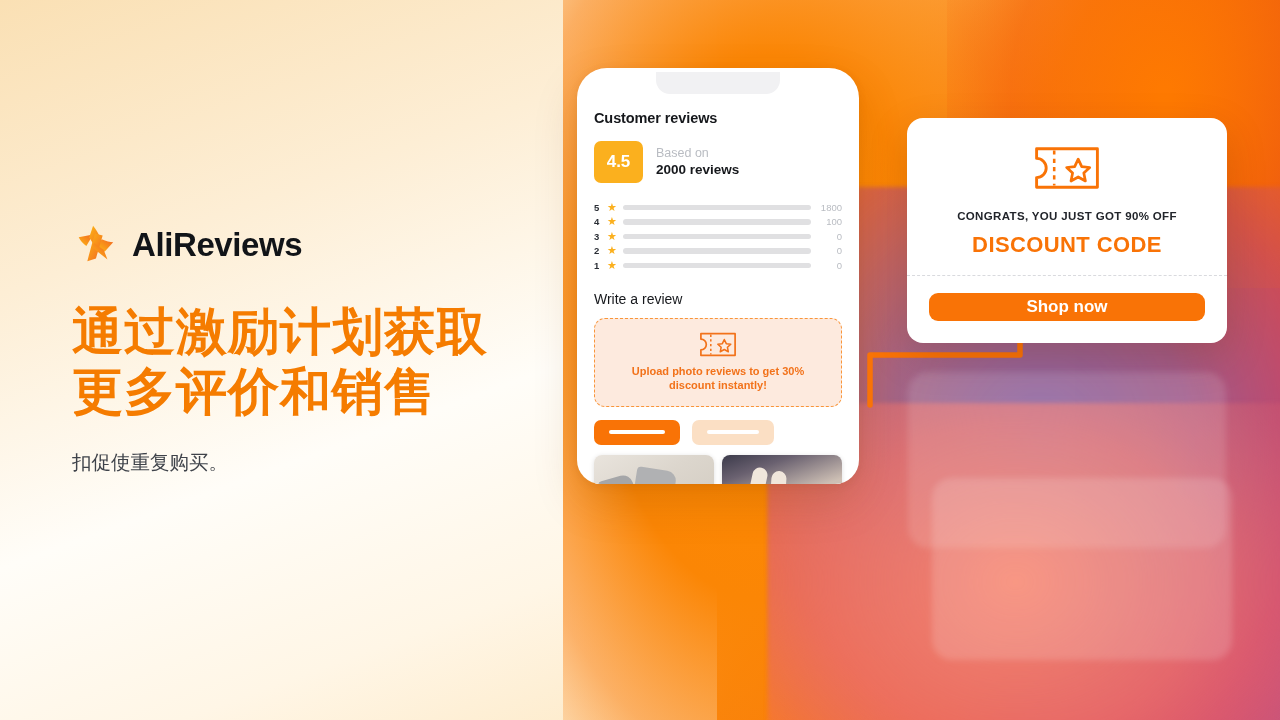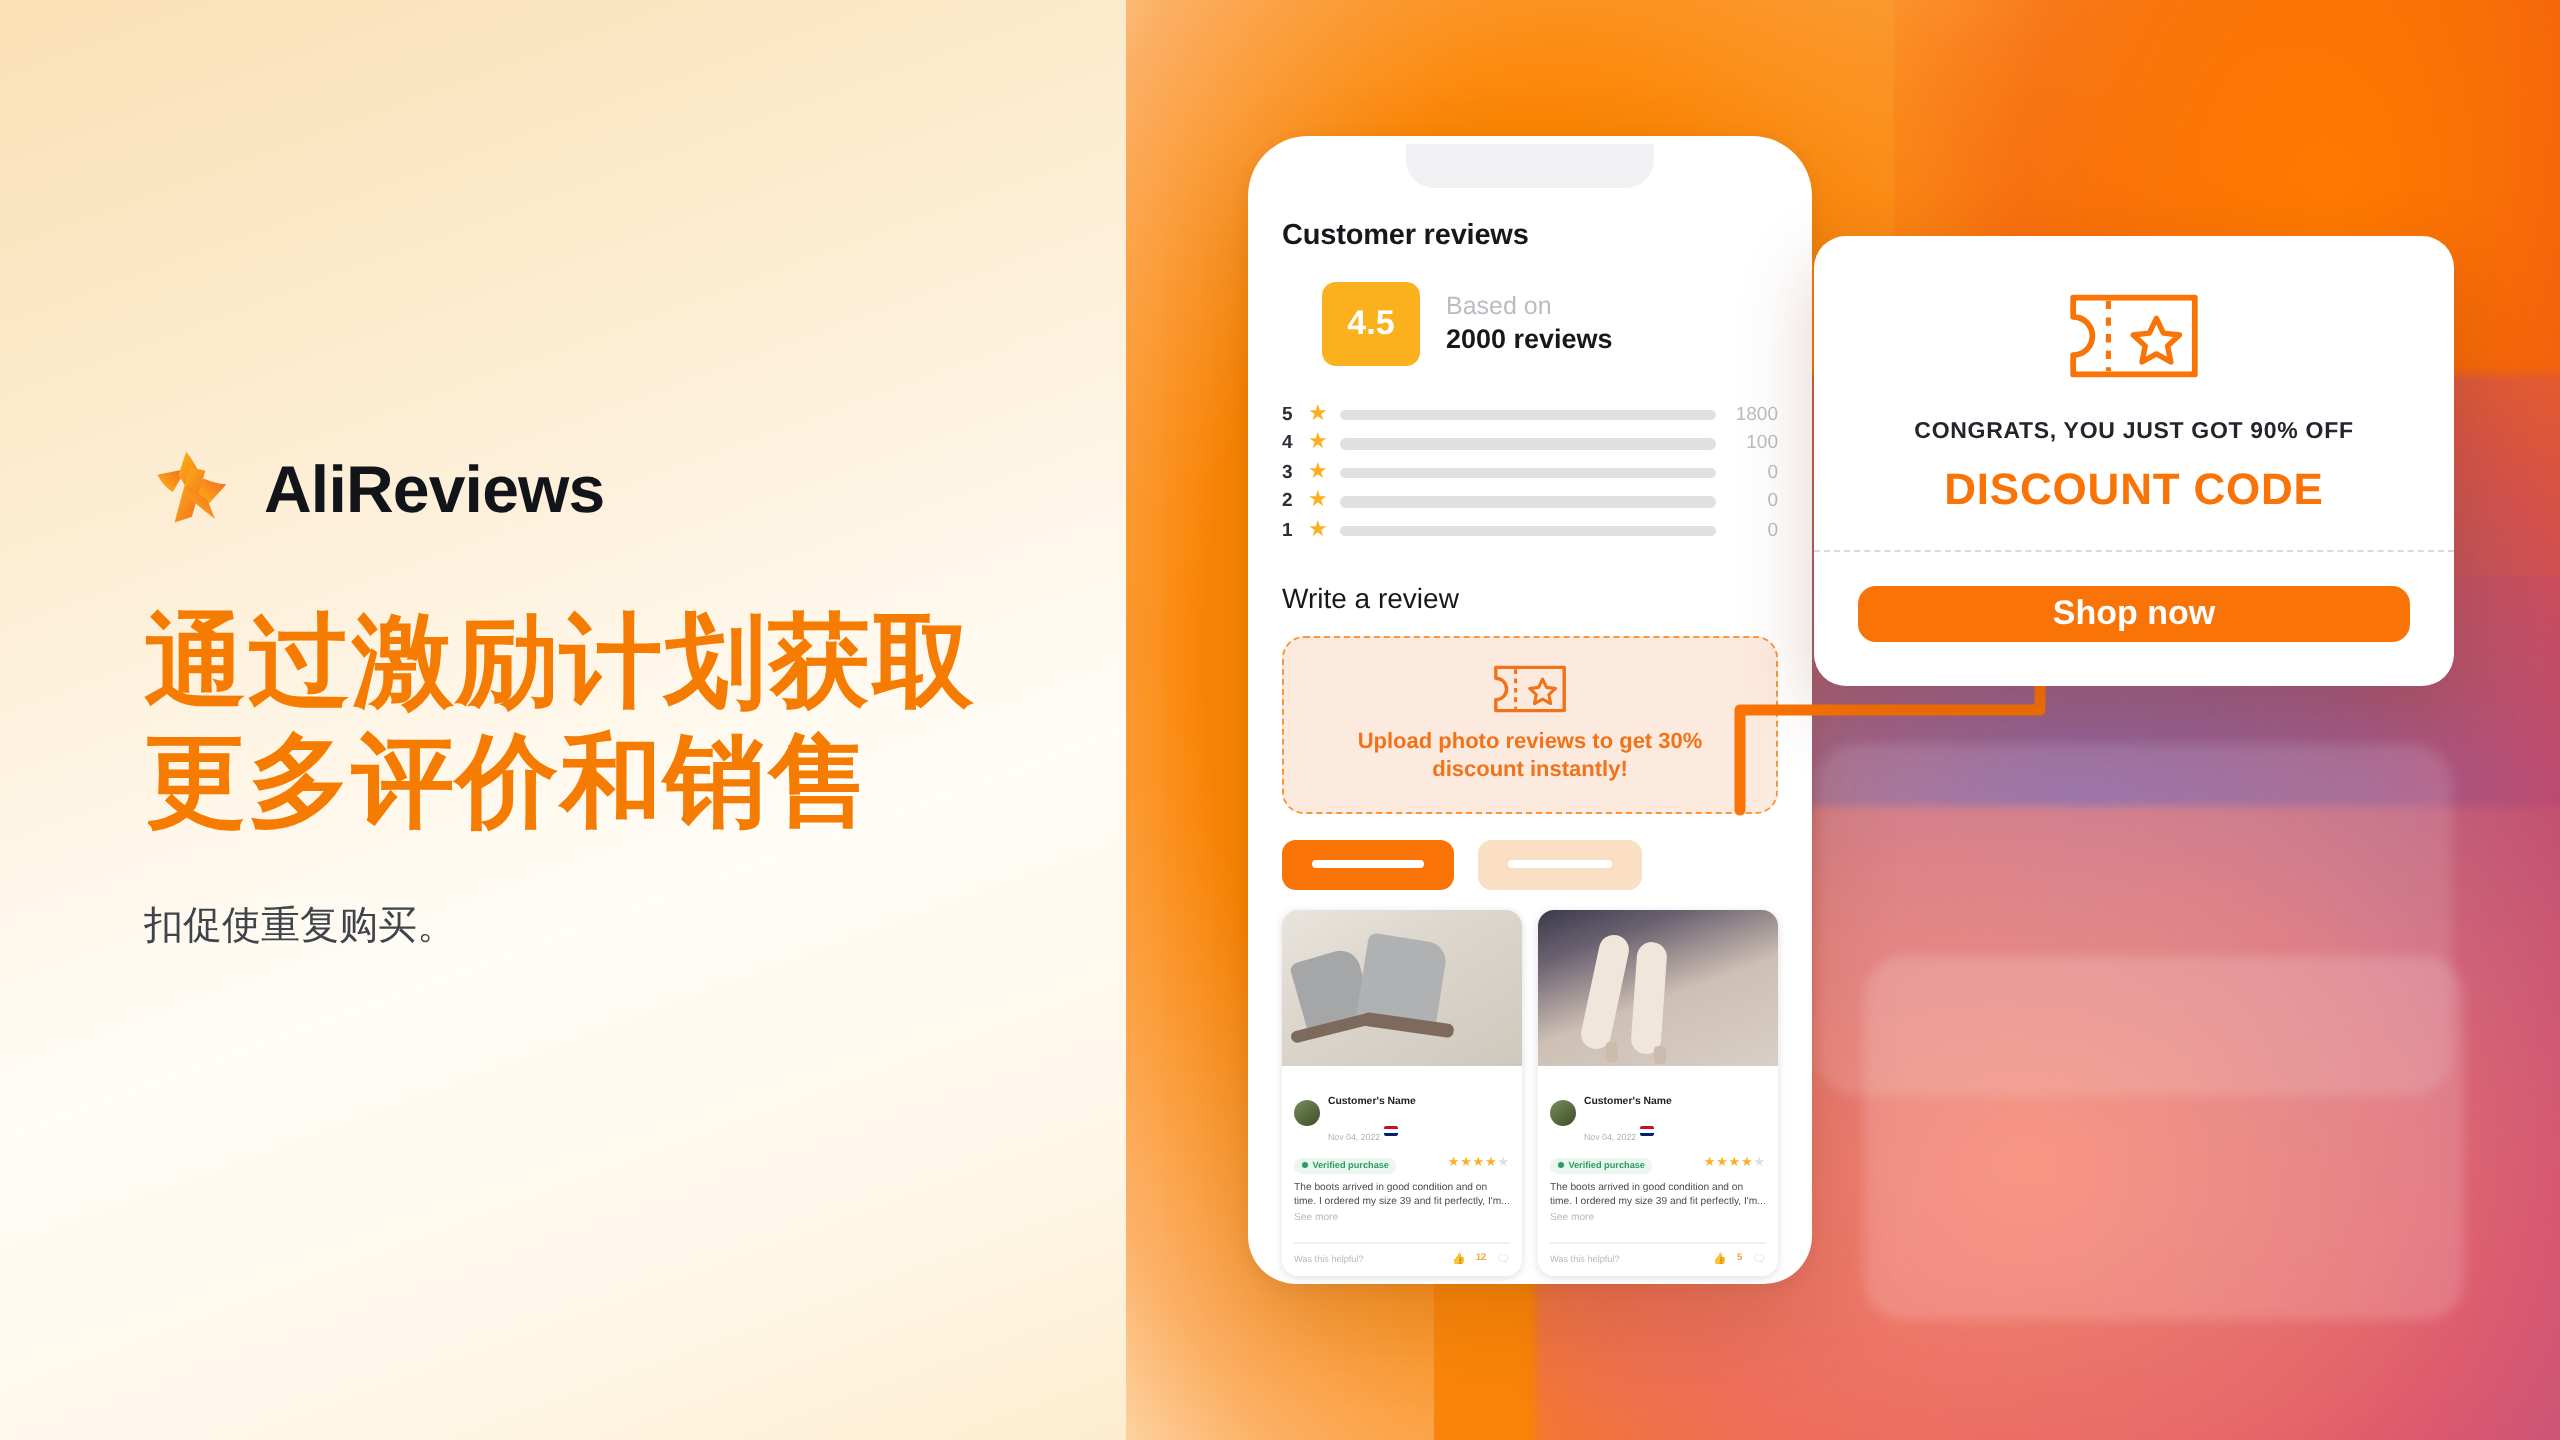--- a/index.html
+++ b/index.html
@@ -78,36 +78,36 @@
   }
   .subcopy {
     margin-top: 26px;
     font-size: 19.5px; line-height: 1.62; color: #3f434a; font-weight: 400;
     max-width: 400px;
     font-family: "DejaVu Sans", "Liberation Sans", sans-serif;
   }
 
   
   #phone {
-    position: absolute; left: 624px; top: 68px;
-    width: 282px; height: 574px;
+    position: absolute; left: 577px; top: 68px;
+    width: 282px; height: 416px;
     background: #ffffff;
     border-radius: 30px 30px 24px 24px;
     box-shadow: 0 18px 44px rgba(120,60,0,0.18), 0 2px 8px rgba(120,60,0,0.10);
     overflow: hidden;
   }
   .notch {
     position: absolute; left: 50%; transform: translateX(-50%); top: 4px;
     width: 124px; height: 22px; background: #f1f1f3; border-radius: 0 0 14px 14px;
   }
   .phone-inner { padding: 42px 17px 0 17px; }
 
   .sec-title { font-size: 14.5px; font-weight: 700; color: #16181c; letter-spacing: -0.1px; }
 
-  .score-row { display: flex; align-items: center; gap: 13px; margin-top: 15px; margin-left: 20px; }
+  .score-row { display: flex; align-items: center; gap: 13px; margin-top: 15px; }
   .score-badge {
     width: 49px; height: 42px; background: #fbb01e; border-radius: 7px;
     color: #fff; font-size: 17px; font-weight: 600;
     display: flex; align-items: center; justify-content: center;
   }
   .score-meta { line-height: 1.28; }
   .based-on { font-size: 12.5px; color: #b9bcc2; font-weight: 500; }
   .based-cnt { font-size: 13.5px; color: #16181c; font-weight: 700; }
 
   .bars { margin-top: 17px; }

